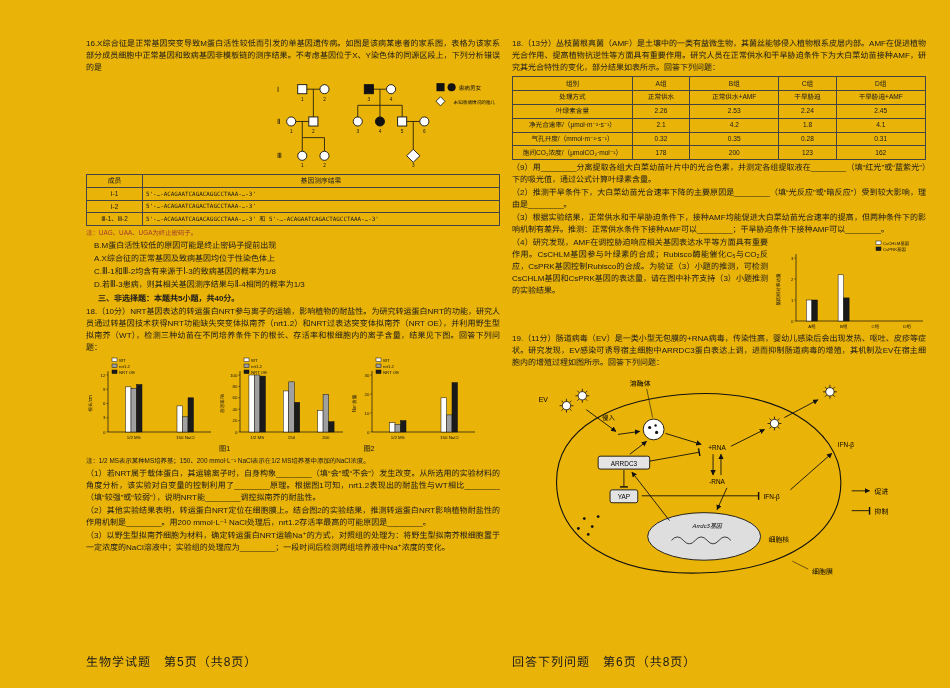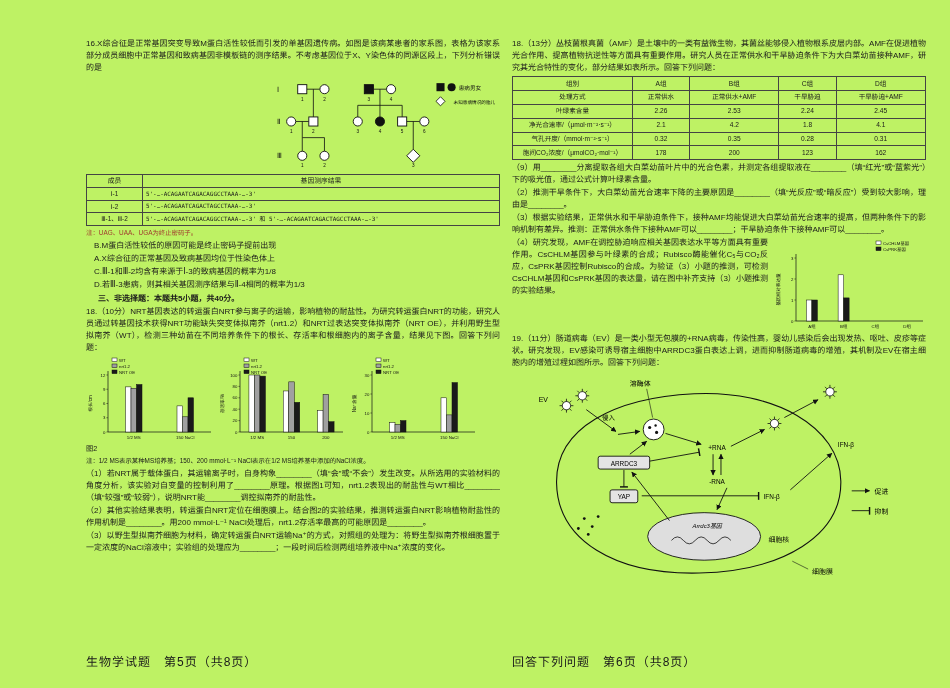--- a/index.html
+++ b/index.html
@@ -1,18 +1,18 @@
 <!DOCTYPE html>
 <html lang="zh-CN"><head>
 <meta charset="utf-8">
 <style>
   *{box-sizing:border-box;margin:0;padding:0}
   html,body{width:950px;height:688px}
   body{background:#fbfbfa;font-family:"Liberation Sans","DejaVu Sans",sans-serif;color:#1a1a1a}
-  .sheet{position:absolute;inset:0;background:#bef264}
+  .sheet{position:absolute;inset:0;background:#eab308}
   .page{position:absolute;top:38px;width:414px;height:636px;font-size:8px;line-height:1.5;text-align:justify}
   .page-left{left:86px}
   .page-right{left:512px}
   p{margin:0 0 1px 0}
   .opt{padding-left:8px}
   .section-head{font-weight:bold;margin:2px 12px 1px}
   .note-red{font-size:6.4px;color:#a03a2e;margin:1px 0 2px}
   .note-black{font-size:6.4px;margin:1px 0 2px}
   table{border-collapse:collapse;width:100%;margin:2px 0}
   .seq-table td{border:0.6px solid #444;padding:1px 3px;font-size:6.4px}
@@ -234,20 +234,21 @@
               <rect x="26" y="2" width="5" height="3.6" fill="#ffffff" stroke="#111" stroke-width="0.5"></rect>
               <text x="33" y="5.5" font-size="4.3" fill="#111">WT</text>
               <rect x="26" y="8" width="5" height="3.6" fill="#a0a0a0" stroke="#111" stroke-width="0.5"></rect>
               <text x="33" y="11.5" font-size="4.3" fill="#111">nrt1.2</text>
               <rect x="26" y="14" width="5" height="3.6" fill="#1a1a1a" stroke="#111" stroke-width="0.5"></rect>
               <text x="33" y="17.5" font-size="4.3" fill="#111">NRT OE</text>
             </svg>
         </div>
       </div>
       <div class="fig-captions">
+        <span class="cap1">图1</span>
         <span class="cap2">图2</span>
       </div>
       <p class="note-black">注：1/2 MS表示某种MS培养基；150、200 mmol·L⁻¹ NaCl表示在1/2 MS培养基中添加的NaCl浓度。</p>
       <p>（1）若NRT属于载体蛋白，其运输离子时，自身构象________（填“会”或“不会”）发生改变。从所选用的实验材料的角度分析，该实验对自变量的控制利用了________原理。根据图1可知，nrt1.2表现出的耐盐性与WT相比________（填“较强”或“较弱”），说明NRT能________调控拟南芥的耐盐性。</p>
       <p>（2）其他实验结果表明，转运蛋白NRT定位在细胞膜上。结合图2的实验结果，推测转运蛋白NRT影响植物耐盐性的作用机制是________。用200 mmol·L⁻¹ NaCl处理后，nrt1.2存活率最高的可能原因是________。</p>
       <p>（3）以野生型拟南芥细胞为材料，确定转运蛋白NRT运输Na⁺的方式，对照组的处理为：将野生型拟南芥根细胞置于一定浓度的NaCl溶液中；实验组的处理应为________；一段时间后检测两组培养液中Na⁺浓度的变化。</p>
     </div>
 
     <p class="page-footer">生物学试题　第5页（共8页）</p>
   </div>

